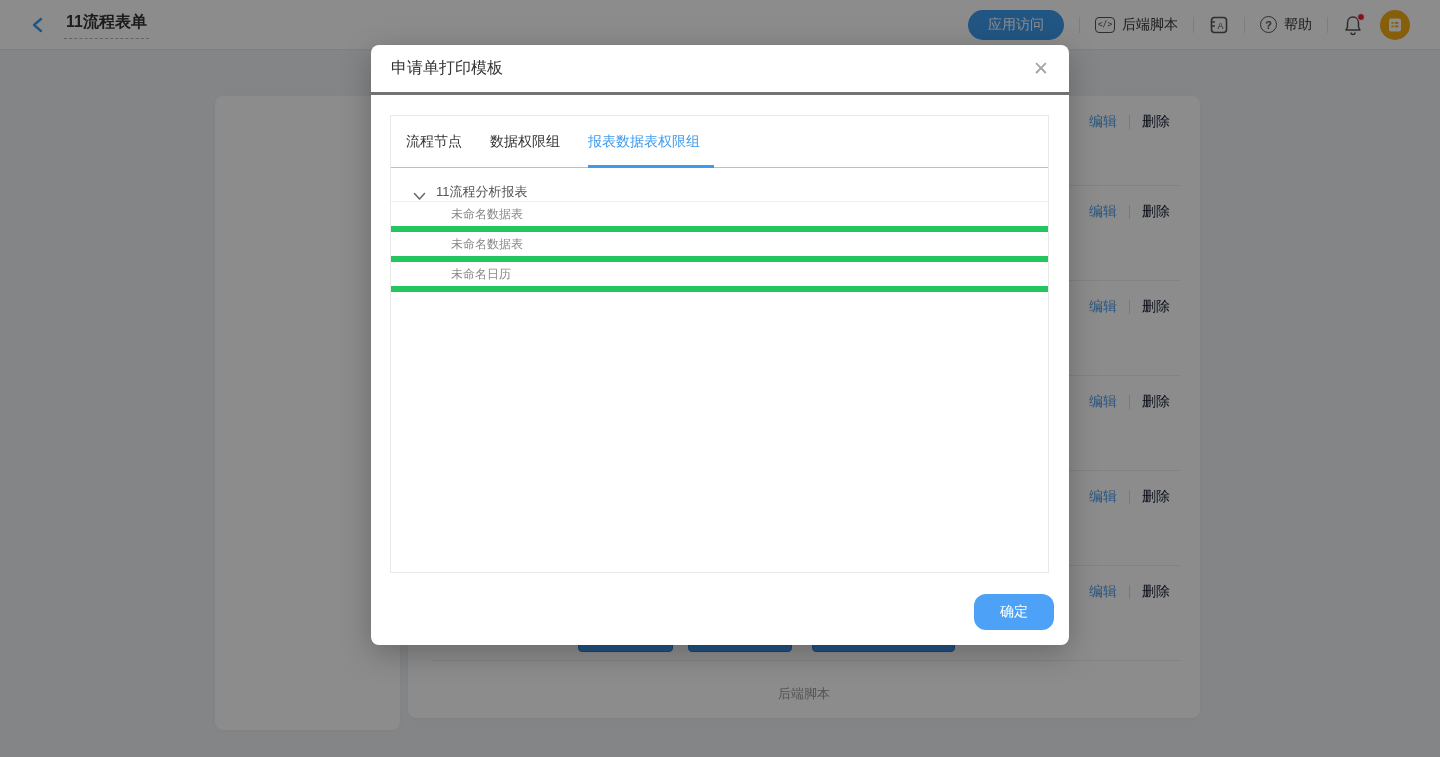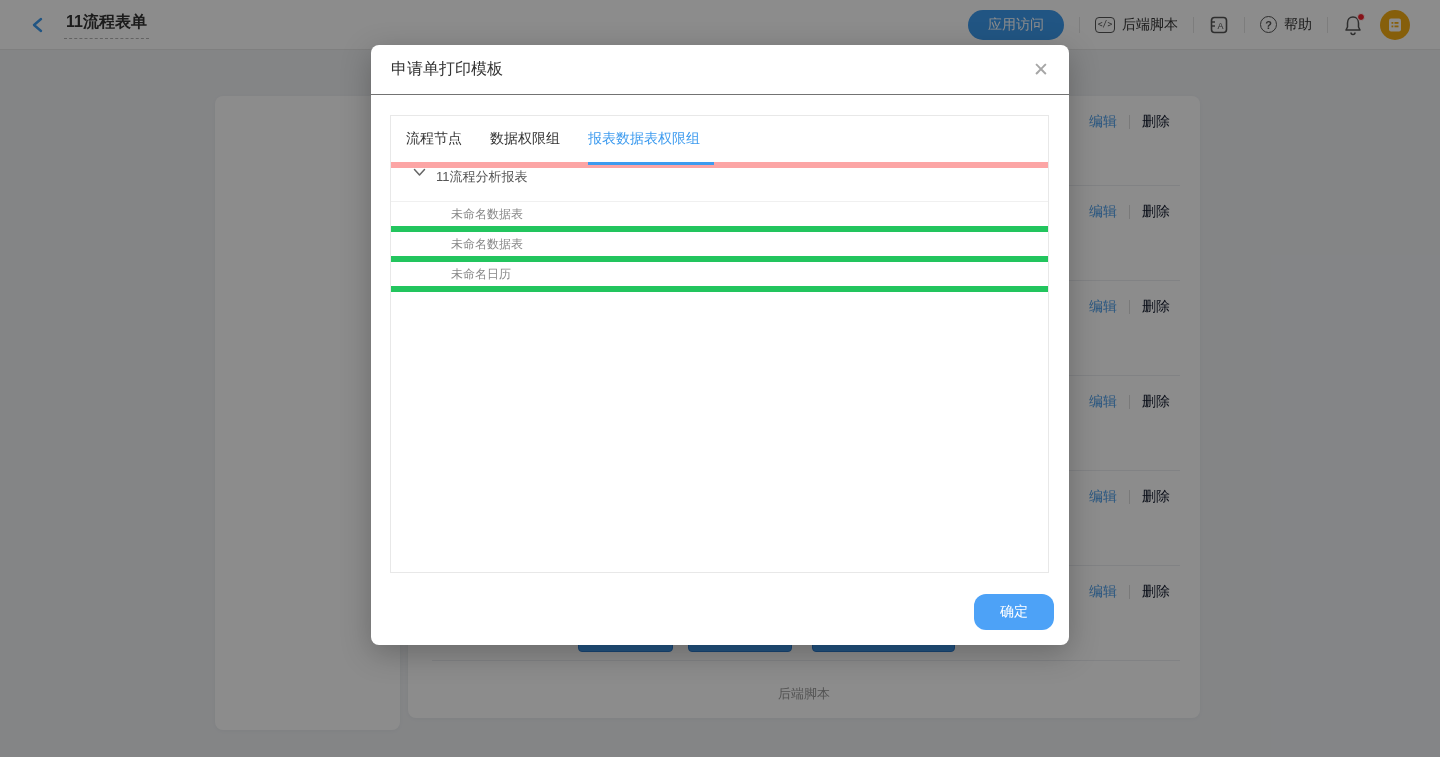--- a/index.html
+++ b/index.html
@@ -52,37 +52,37 @@
   .mini-btn.b3 { left:404px; top:524px; width:143px; }
 
   .load-more { position:absolute; left:0; right:0; bottom:15px; text-align:center;
                font-size:13px; color:#999; cursor:pointer; }
 
   
   .overlay { position:absolute; inset:0; background:rgba(0,0,0,0.45); z-index:10; }
 
   .modal { position:absolute; left:371px; top:45px; width:698px; height:600px; z-index:20;
            background:#fff; border-radius:8px; box-shadow:0 8px 30px rgba(0,0,0,.25); }
-  .modal-header { height:50px; border-bottom:1px solid #737373; display:flex; align-items:center;
+  .modal-header { height:50px; border-bottom:3px solid #737373; display:flex; align-items:center;
                   padding:0 20px; }
   .modal-title { font-size:16px; color:#333; }
   .modal-close { margin-left:auto; font-size:19px; color:#a6a6a6; cursor:pointer; line-height:1;
                  font-family:"DejaVu Sans",sans-serif; }
 
   .content-box { position:absolute; left:19px; top:70px; width:659px; height:458px;
                  border:1px solid #e8e8e8; background:#fff; }
-  .tabs-bar { height:52px; border-bottom:6px solid #fca5a5; display:flex; align-items:center;
+  .tabs-bar { height:52px; border-bottom:1px solid #fca5a5; display:flex; align-items:center;
               padding-left:15px; gap:28px; }
   .tab { font-size:14px; color:#333; cursor:pointer; position:relative; height:52px;
          display:flex; align-items:center; }
   .tab.active { color:#3d9bef; }
   .tab.active::after { content:""; position:absolute; left:0; right:-14px; bottom:0;
                        height:3px; background:#3d9bef; }
 
-  .tree-parent { height:34px; display:flex; align-items:flex-start; gap:10px; padding-left:22px;
+  .tree-parent { height:34px; display:flex; align-items:flex-end; gap:10px; padding-left:22px;
                  border-bottom:1px solid #f0f0f0; font-size:13px; color:#555; cursor:pointer; }
   .tree-child { height:30px; display:flex; align-items:center; padding-left:60px;
                 border-bottom:6px solid #22c55e; font-size:12px; color:#888; cursor:pointer; }
 
   .confirm-btn { position:absolute; right:15px; top:549px; width:80px; height:36px;
                  background:#4da2f7; color:#fff; font-size:14px; border:none; border-radius:12px;
                  cursor:pointer; }
 </style>
 </head>
 <body>

